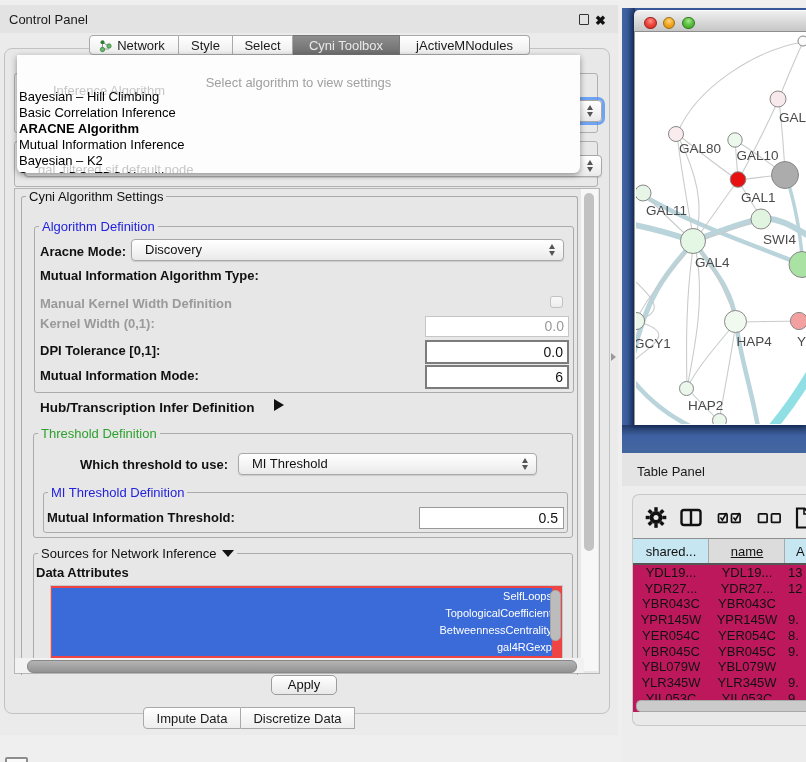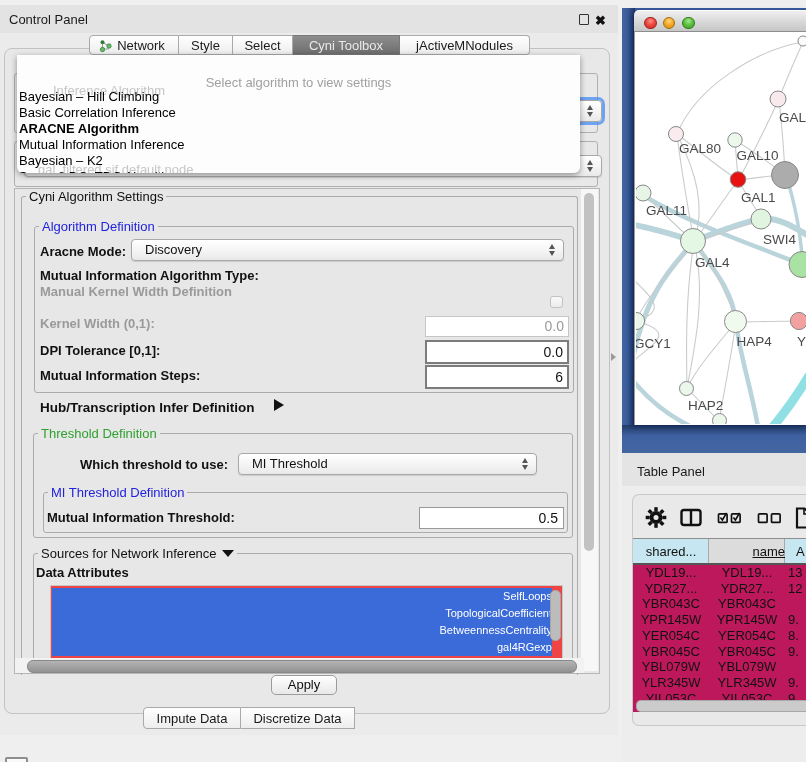--- a/index.html
+++ b/index.html
@@ -70,27 +70,27 @@
   <div class="group" style="left:21px;top:196px;width:555px;height:478px;border-bottom:none;border-radius:3px 3px 0 0;">
     <div class="legend" style="color:#111;">Cyni Algorithm Settings</div>
   </div>
 
   <div class="group" style="left:34px;top:226px;width:538px;height:165px;">
     <div class="legend" style="color:#2222dd;">Algorithm Definition</div>
   </div>
   <div class="abs b13" style="left:40px;top:244px;">Aracne Mode:</div>
   <div class="combo" style="left:131px;top:239px;width:418px;">Discovery<span class="arr"></span></div>
   <div class="abs b13" style="left:40px;top:268px;">Mutual Information Algorithm Type:</div>
-  <div class="abs b13 gray" style="left:40px;top:284px;">Manual Kernel Width Definition</div>
+  <div class="abs b13 gray" style="left:40px;top:296px;">Manual Kernel Width Definition</div>
   <div class="abs" style="left:550px;top:296px;width:11px;height:10px;background:linear-gradient(#fafafa,#ececec);border:1px solid #c2c2c2;border-radius:3px;"></div>
   <div class="abs b13 gray" style="left:40px;top:316px;">Kernel Width (0,1):</div>
   <div class="tfield" style="left:425px;top:316px;width:138px;height:19px;border:1px solid #c6c6c6;line-height:19px;padding-right:4px;color:#9a9a9a;">0.0</div>
   <div class="abs b13" style="left:40px;top:343px;">DPI Tolerance [0,1]:</div>
   <div class="tfield" style="left:425px;top:340px;width:136px;height:20px;border:2px solid #7c7c7c;line-height:20px;padding-right:4px;">0.0</div>
-  <div class="abs b13" style="left:40px;top:368px;">Mutual Information Steps:</div>
+  <div class="abs b13" style="left:40px;top:368px;">Mutual Information Mode:</div>
   <div class="tfield" style="left:425px;top:365px;width:136px;height:20px;border:2px solid #7c7c7c;line-height:20px;padding-right:4px;">6</div>
 
   <div class="abs b13" style="left:40px;top:400px;font-size:13.5px;">Hub/Transcription Infer Definition</div>
   <div class="abs" style="left:274px;top:399px;width:0;height:0;border-top:6.5px solid transparent;border-bottom:6.5px solid transparent;border-left:10px solid #111;"></div>
 
   <div class="group" style="left:33px;top:433px;width:538px;height:103px;">
     <div class="legend" style="color:#2ea12e;">Threshold Definition</div>
   </div>
   <div class="abs b13" style="left:80px;top:457px;">Which threshold to use:</div>
   <div class="combo" style="left:238px;top:453px;width:284px;">MI Threshold<span class="arr"></span></div>
@@ -270,21 +270,21 @@
     </g>
     <path d="M152 1.5 h7.5 l5 5 V 20.5 h-12.5 Z" fill="none" stroke="#111" stroke-width="2.2"></path>
     <path d="M159 1.5 v5.5 h5.5" fill="none" stroke="#111" stroke-width="1.6"></path>
   </svg>
 
   <div class="abs" style="left:633px;top:538px;width:182px;height:173px;background:#be185d;border-top:1px solid #8e8e8e;">
     <div class="abs" style="left:0;top:0;width:76px;height:24px;background:#c6e6f1;border-right:1px solid #a9a9a9;box-sizing:border-box;"></div>
     <div class="abs" style="left:76px;top:0;width:76px;height:24px;background:#dcdcdc;border-right:1px solid #a9a9a9;box-sizing:border-box;"></div>
     <div class="abs" style="left:152px;top:0;width:21px;height:24px;background:#c6e6f1;"></div>
     <div class="abs n13" style="left:0;top:5px;width:76px;text-align:center;">shared...</div>
-    <div class="abs n13" style="left:76px;top:5px;width:76px;text-align:right;text-decoration:underline;">name</div>
+    <div class="abs n13" style="left:76px;top:5px;width:76px;text-align:center;text-decoration:underline;">name</div>
     <div class="abs n13" style="left:163px;top:5px;">A</div>
     <div class="abs" style="left:0;top:24px;width:173px;height:1.5px;background:#555;"></div>
     <div class="abs" style="left:0;top:26px;width:173px;font-size:13px;line-height:15.7px;color:#111;">
       <div class="row"><span class="c1">YDL19...</span><span class="c2">YDL19...</span><span class="c3">13</span></div>
       <div class="row"><span class="c1">YDR27...</span><span class="c2">YDR27...</span><span class="c3">12</span></div>
       <div class="row"><span class="c1">YBR043C</span><span class="c2">YBR043C</span><span class="c3"></span></div>
       <div class="row"><span class="c1">YPR145W</span><span class="c2">YPR145W</span><span class="c3">9.</span></div>
       <div class="row"><span class="c1">YER054C</span><span class="c2">YER054C</span><span class="c3">8.</span></div>
       <div class="row"><span class="c1">YBR045C</span><span class="c2">YBR045C</span><span class="c3">9.</span></div>
       <div class="row"><span class="c1">YBL079W</span><span class="c2">YBL079W</span><span class="c3"></span></div>

